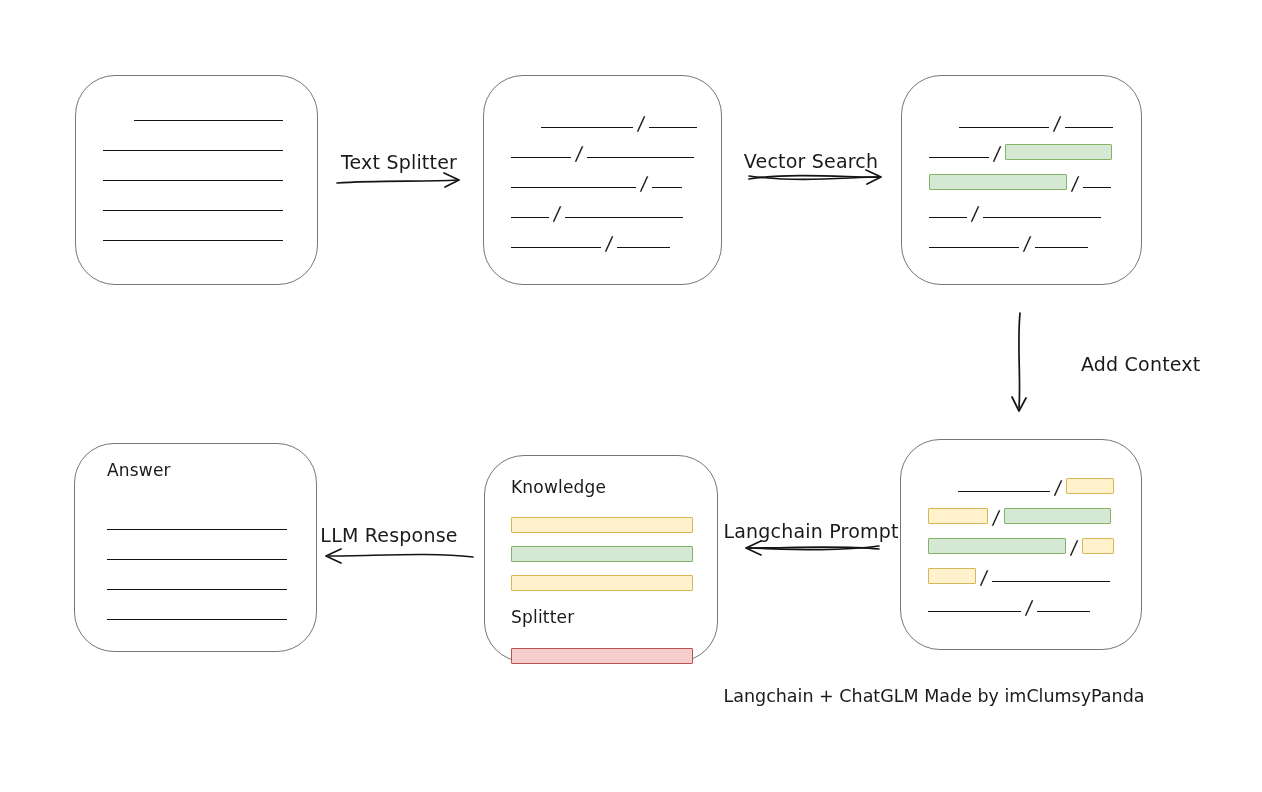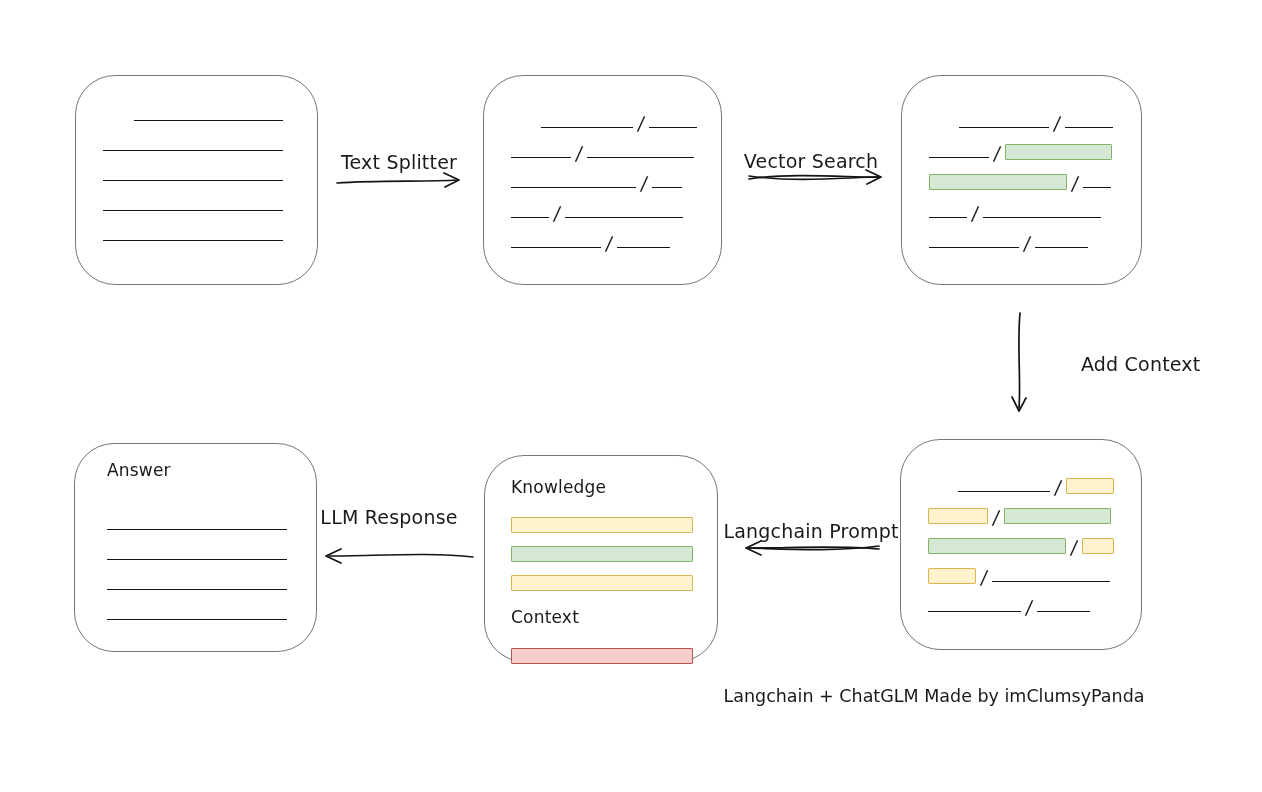--- a/index.html
+++ b/index.html
@@ -206,21 +206,21 @@
           <div class="row">
             <span class="seg chip yellow" style="width: 182px;"></span>
           </div>
           <div class="row">
             <span class="seg chip green" style="width: 182px;"></span>
           </div>
           <div class="row">
             <span class="seg chip yellow" style="width: 182px;"></span>
           </div>
         </div>
-      <div class="box-title question-title">Context</div>
+      <div class="box-title question-title">Splitter</div>
       <div class="rows" style="padding-left:0;">
           <div class="row">
             <span class="seg chip red" style="width: 182px;"></span>
           </div>
         </div>
     </div>
   </div>
 
   <div class="box" style="left:74px; top:443px; width:243px; height:209px;">
     <div class="answer-inner">
@@ -264,17 +264,17 @@
     <g>
       <path d="M473 557 C 430 552 375 556 329 556"></path>
       <path d="M326 556 L341 549 M326 556 L341 563"></path>
     </g>
   </svg>
 
   <div class="arrow-label centered" style="left:399px; top:151px;">Text Splitter</div>
   <div class="arrow-label centered" style="left:811px; top:150px;">Vector Search</div>
   <div class="arrow-label" style="left:1081px; top:353px;">Add Context</div>
   <div class="arrow-label centered" style="left:811px; top:520px;">Langchain Prompt</div>
-  <div class="arrow-label centered" style="left:389px; top:506px;">LLM Response</div>
+  <div class="arrow-label centered" style="left:389px; top:524px;">LLM Response</div>
 
   <div class="caption">Langchain + ChatGLM Made by imClumsyPanda</div>
 
 </div>
 
 </body></html>

